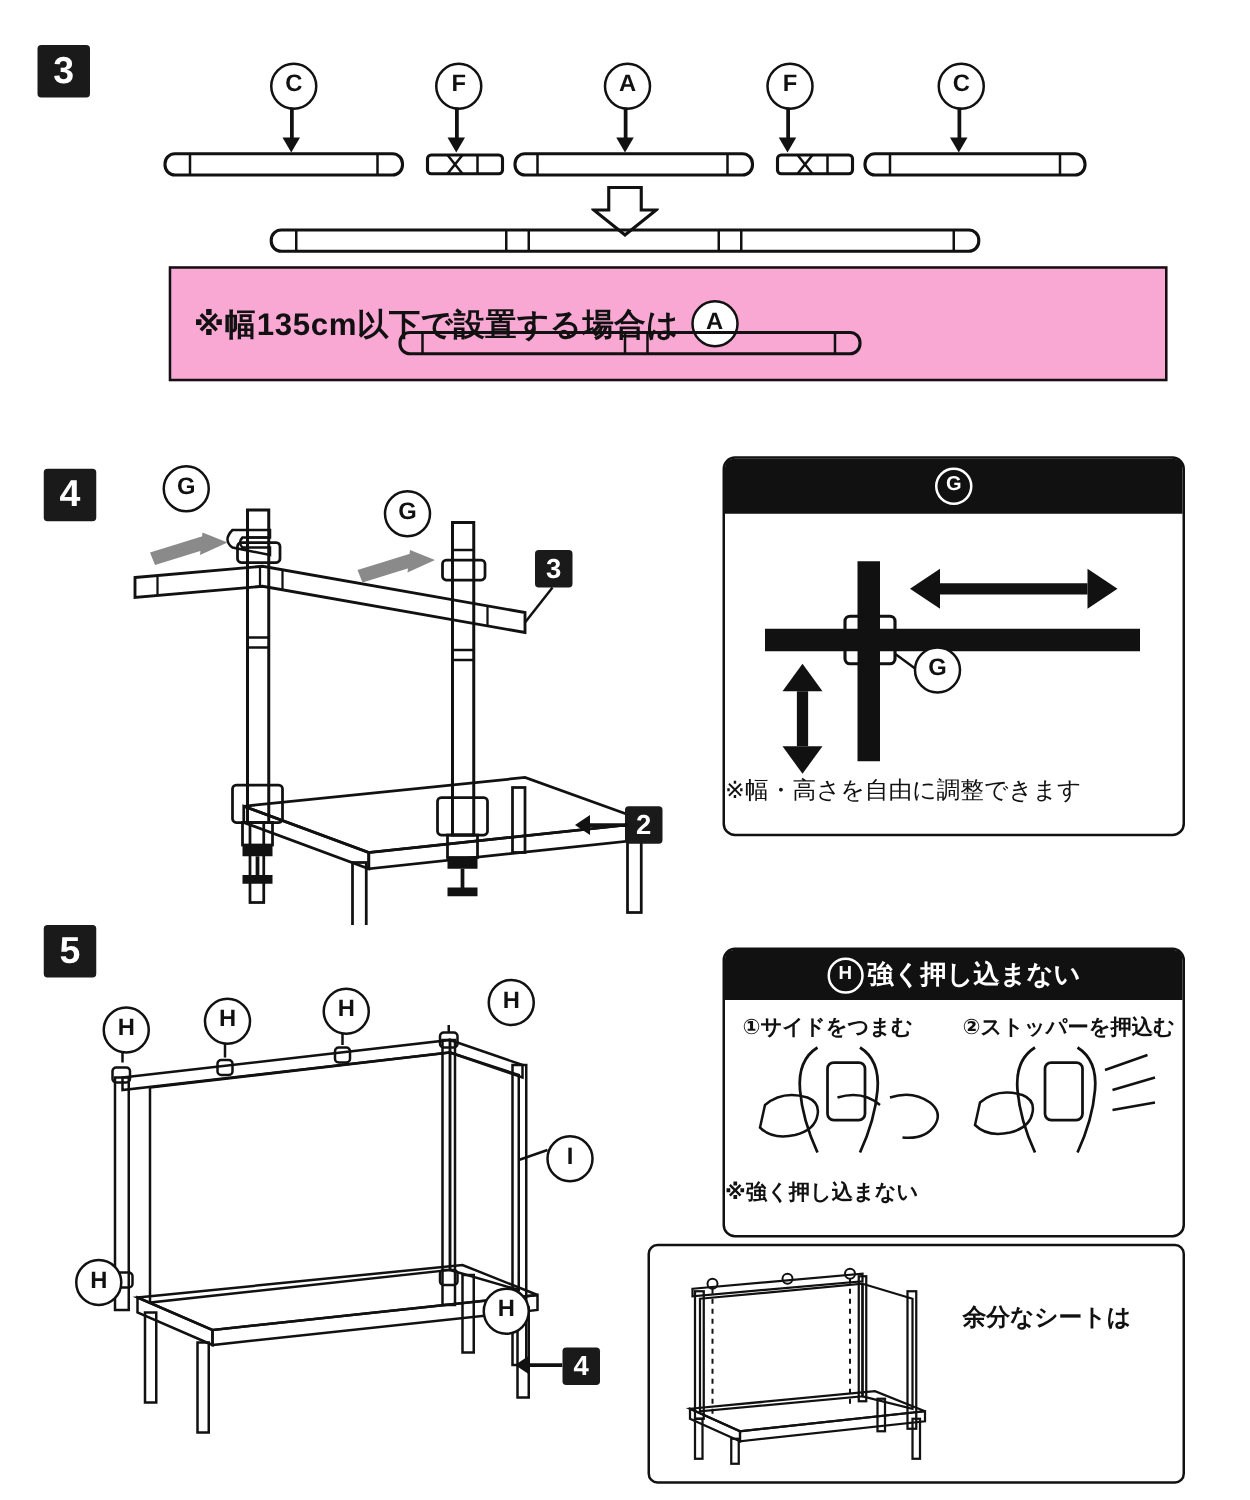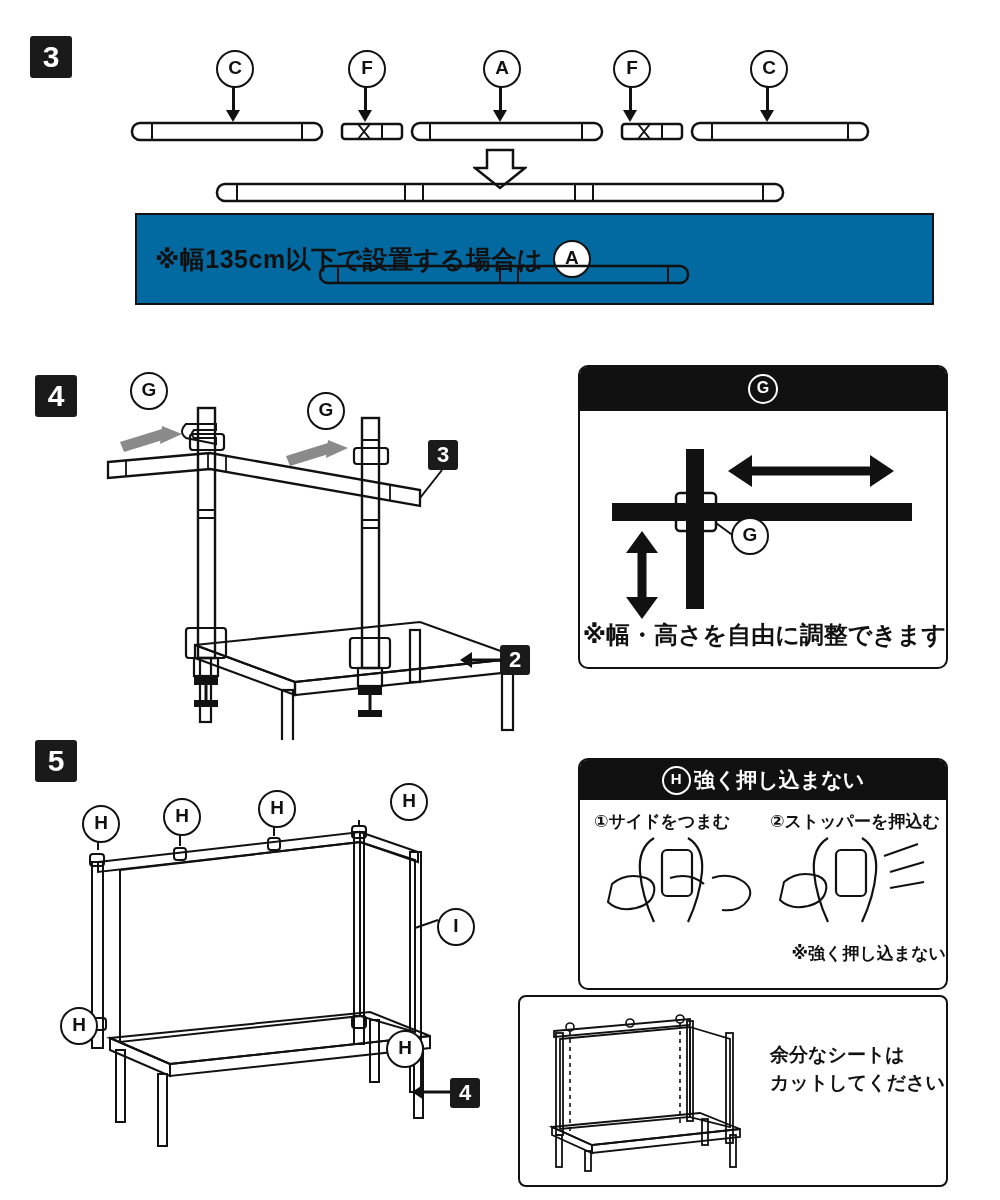--- a/index.html
+++ b/index.html
@@ -19,21 +19,21 @@
     width:42px;height:42px;background:#1a1a1a;color:#fff;
     font-size:30px;font-weight:bold;line-height:42px;text-align:center;
     border-radius:3px;
   }
   .step-num.sm{width:30px;height:30px;font-size:22px;line-height:30px;}
   .circ{
     border:2.5px solid #111;border-radius:50%;
     width:34px;height:34px;line-height:31px;text-align:center;
     font-size:19px;font-weight:bold;background:#fff;
   }
-  .box-outline{border:2.5px solid #111;background:#0369a1;}
+  .box-outline{border:2.5px solid #111;background:#f9a8d4;}
   .rbox{border:2.5px solid #111;border-radius:10px;background:#fff;}
   .blackbar{background:#111;color:#fff;font-weight:bold;text-align:center;}
 
   
   #step3-num{left:30px;top:36px;}
   .s3-arrow-down{
     width:0;height:0;border-left:7px solid transparent;border-right:7px solid transparent;
     border-top:12px solid #111;
   }
   .s3-arrow-line{width:2.5px;background:#111;}
@@ -47,32 +47,32 @@
   .notice-text .circ{margin:0 6px;}
 
   
   #step4-num{left:35px;top:375px;}
   .g-panel{left:578px;top:365px;width:366px;height:300px;}
   .g-panel-title{
     height:44px;line-height:44px;font-size:22px;border-radius:7px 7px 0 0;
     display:flex;align-items:center;justify-content:center;gap:4px;
   }
   .g-panel-title .circ{border-color:#fff;color:#fff;background:#111;width:26px;height:26px;line-height:23px;font-size:16px;}
-  .g-foot{font-size:24px;font-weight:bold;text-align:right;}
+  .g-foot{font-size:19px;font-weight:normal;text-align:left;}
 
   
   #step5-num{left:35px;top:740px;}
   .h-panel{left:578px;top:758px;width:366px;height:228px;}
   .h-panel-title{
     height:40px;line-height:40px;font-size:21px;border-radius:7px 7px 0 0;
     display:flex;align-items:center;justify-content:center;gap:3px;
   }
   .h-panel-title .circ{border-color:#fff;color:#fff;background:#111;width:25px;height:25px;line-height:22px;font-size:15px;}
   .h-sub{font-size:17px;font-weight:bold;}
-  .h-foot{font-size:17px;font-weight:bold;text-align:right;}
+  .h-foot{font-size:17px;font-weight:bold;text-align:left;}
   .cut-panel{left:518px;top:995px;width:426px;height:188px;border-radius:8px;}
   .cut-text{font-size:19px;font-weight:bold;line-height:1.45;}
 
   svg{display:block;}
   .ln{stroke:#111;fill:none;}
 </style>
 </head>
 <body>
 
 <div class="page">
@@ -341,17 +341,16 @@
       <rect class="ln" x="55" y="142" width="6" height="20" stroke-width="1.8" fill="#fff"></rect>
       <rect class="ln" x="172" y="110" width="6" height="26" stroke-width="1.8" fill="#fff"></rect>
       <rect class="ln" x="200" y="126" width="6" height="32" stroke-width="1.8" fill="#fff"></rect>
 
       <circle class="ln" cx="40" cy="18" r="4" stroke-width="1.6" fill="#fff"></circle>
       <circle class="ln" cx="100" cy="14" r="4" stroke-width="1.6" fill="#fff"></circle>
       <circle class="ln" cx="150" cy="10" r="4" stroke-width="1.6" fill="#fff"></circle>
     </svg>
     <div class="abs cut-text" style="left:250px;top:44px;">
       <div>余分なシートは</div>
-      <div>カットしてください</div>
     </div>
   </div>
 
 </div>
 
 </body></html>

